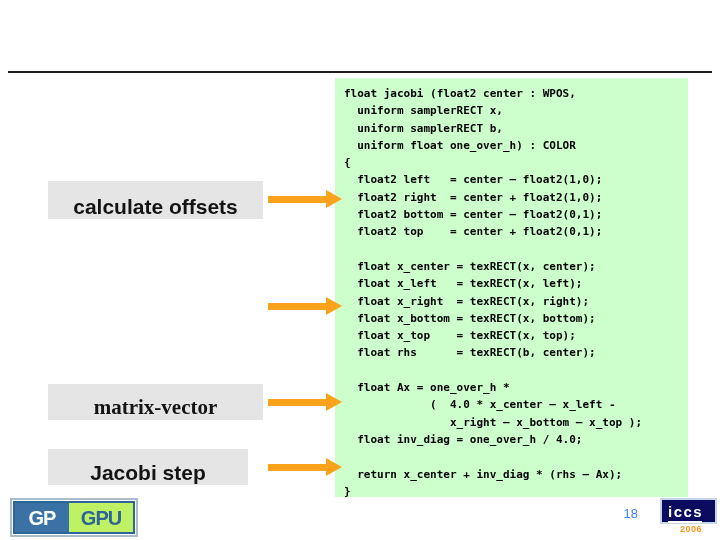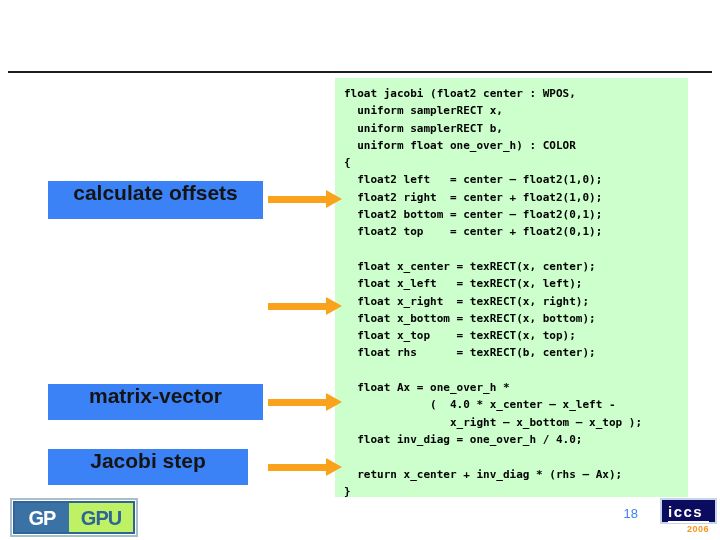--- a/index.html
+++ b/index.html
@@ -42,32 +42,32 @@
     font-size: 11px;
     font-weight: bold;
     line-height: 17.3px;
     color: #000;
     border-radius: 9px;
   }
 
   
   .label-box {
     position: absolute;
-    background: #3b82f6;
+    background: #e5e5e5;
     color: #141414;
     font-weight: bold;
     font-size: 21px;
     display: flex;
-    align-items: flex-start;
+    align-items: flex-end;
     justify-content: center;
     white-space: nowrap;
   }
   #label-calculate-offsets { left: 48px; top: 181px; width: 215px; height: 38px; }
   #label-gather-values     { left: 48px; top: 287px; width: 217px; height: 37px; }
-  #label-matrix-vector     { left: 48px; top: 384px; width: 215px; height: 36px; }
+  #label-matrix-vector     { left: 48px; top: 384px; width: 215px; height: 36px; font-family: Liberation Serif, serif; }
   #label-jacobi-step       { left: 48px; top: 449px; width: 200px; height: 36px; }
 
   
   .arrow { position: absolute; width: 74px; height: 18px; }
   .arrow .tail {
     position: absolute; left: 0; top: 6px;
     width: 58px; height: 7px;
     background: #FAA21B;
   }
   .arrow .head {
@@ -114,21 +114,21 @@
   }
 
   
   .iccs-logo {
     position: absolute;
     left: 660px; top: 498px;
     width: 57px; height: 26px;
     background: #0B0B60;
     border: 2px solid #C5D6E6;
     box-sizing: border-box;
-    padding: 4px 6px 0 6px;
+    padding: 4px 13px 0 6px;
   }
   .iccs-name {
     font-weight: bold;
     font-size: 15px;
     color: #fff;
     letter-spacing: 1.5px;
     line-height: 1;
     border-bottom: 2px solid #fff;
     padding-bottom: 2px;
   }

